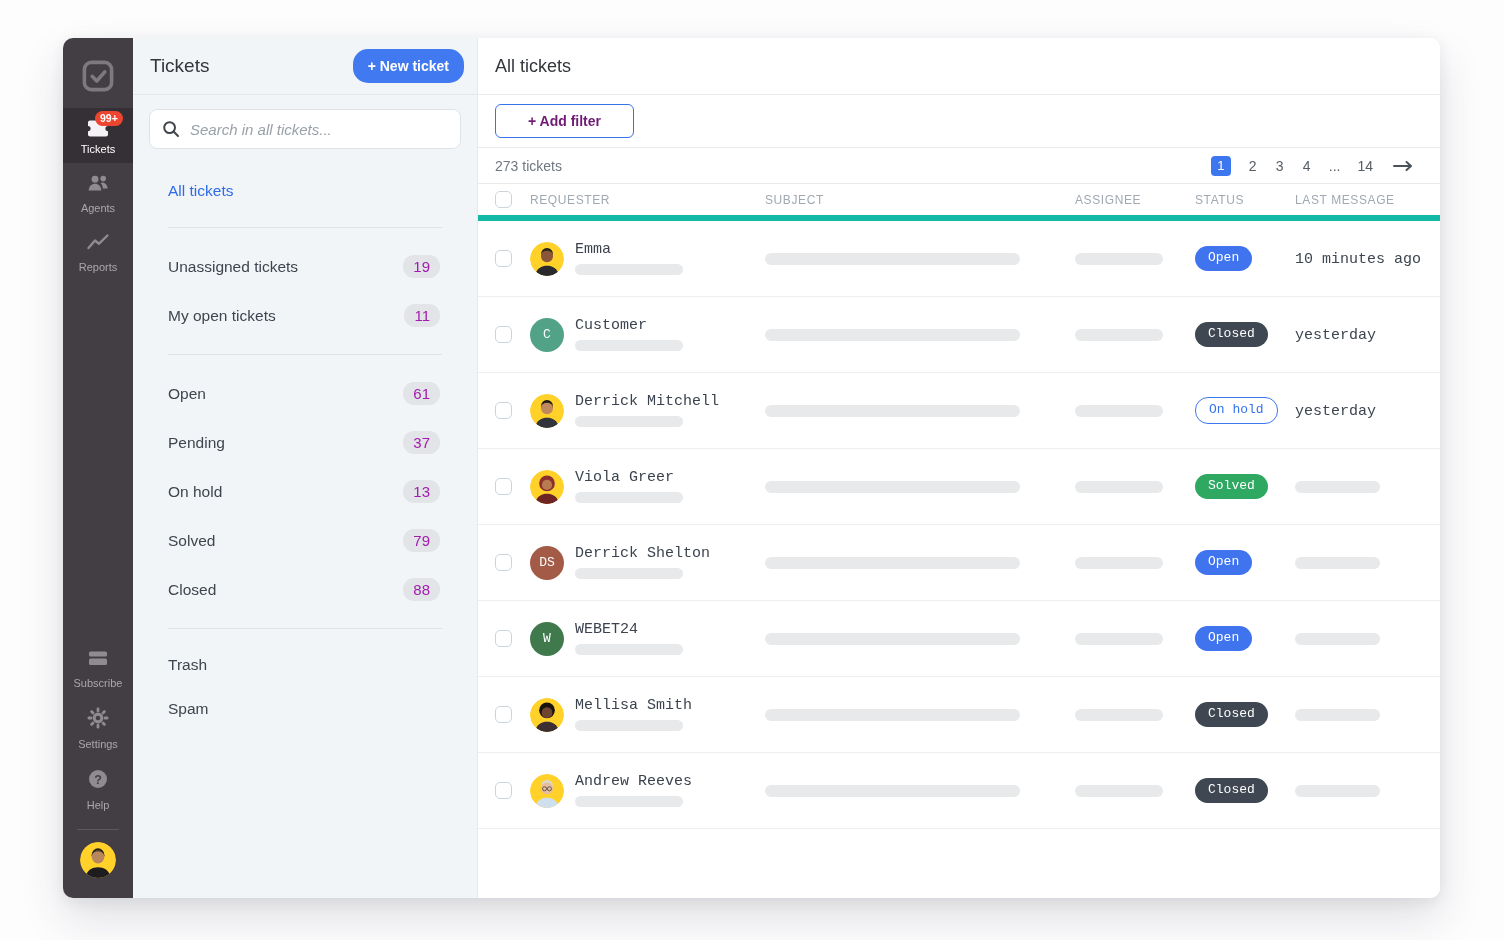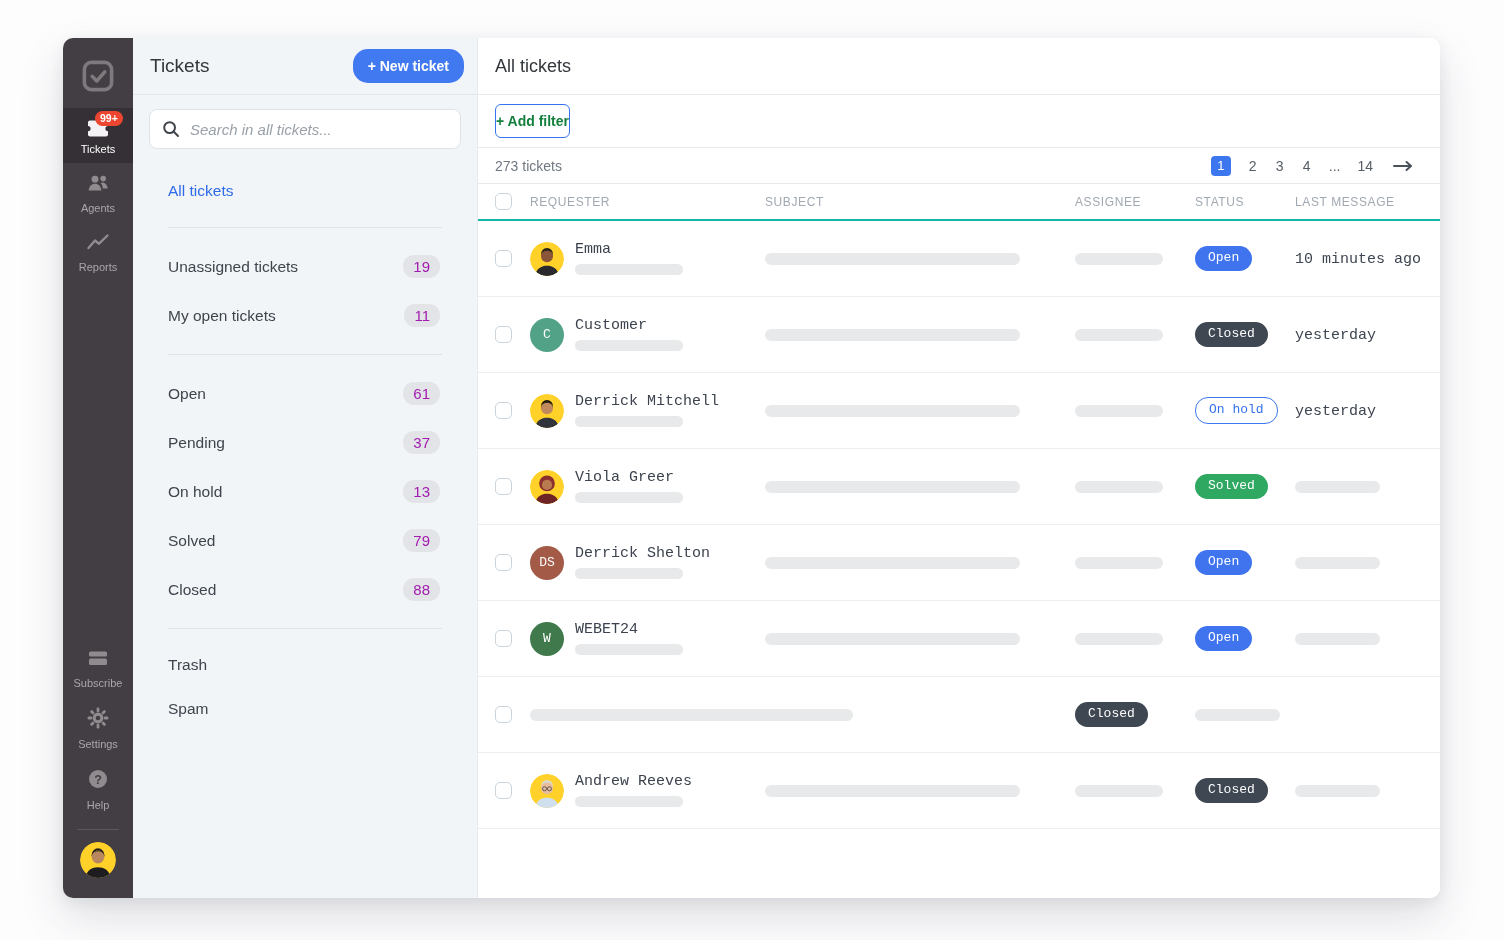--- a/index.html
+++ b/index.html
@@ -49,36 +49,36 @@
   .side-item.active .s-lbl { color:#2e6be8; }
   .side-count { background:#e2e4e7; color:#a21caf; font-size:15px; border-radius:11px; padding:4px 10px; line-height:1; }
   .side-sep { height:1px; background:#dfe3e6; margin:14px 35px 14px 35px; }
 
   
   .main { flex:1; background:#ffffff; display:flex; flex-direction:column; min-width:0; }
   .main-header { height:57px; border-bottom:1px solid #e8ebed; display:flex; align-items:center; padding:0 17px; flex-shrink:0; }
   .main-title { font-size:18px; color:#33373c; }
   .filter-bar { height:53px; border-bottom:1px solid #e8ebed; display:flex; align-items:center; padding:0 17px; flex-shrink:0; }
   .add-filter-btn {
-    background:#ffffff; color:#15803d; border:1px solid #3472ee; border-radius:6px;
-    font-size:14px; font-weight:bold; padding:8px 0; cursor:pointer; font-family:inherit;
+    background:#ffffff; color:#701a75; border:1px solid #3472ee; border-radius:6px;
+    font-size:14px; font-weight:bold; padding:8px 32px; cursor:pointer; font-family:inherit;
   }
   .meta-bar { height:36px; border-bottom:1px solid #e8ebed; display:flex; align-items:center; justify-content:space-between; padding:0 26px 0 17px; flex-shrink:0; }
   .ticket-count { font-size:14px; color:#6f7780; }
   .pagination { display:flex; align-items:center; gap:17px; }
   .page-num { font-size:14px; color:#555d66; cursor:pointer; min-width:10px; text-align:center; }
   .page-num.active {
     background:#3d77ef; color:#ffffff; width:20px; height:20px; border-radius:4px;
     display:flex; align-items:center; justify-content:center; font-size:13px;
   }
   .page-num.ellipsis { cursor:default; }
   .page-arrow { margin-left:2px; cursor:pointer; display:flex; align-items:center; }
 
   .grid-row { display:grid; grid-template-columns:35px 235px 310px 120px 100px 1fr; align-items:center; padding-left:17px; }
-  .table-head { height:37px; border-bottom:2px solid #14b8a6; flex-shrink:0; }
+  .table-head { height:37px; border-bottom:6px solid #14b8a6; flex-shrink:0; }
   .col-label { font-size:12px; color:#a0a8b1; letter-spacing:.6px; }
 
   .ticket-row { height:76px; border-bottom:1px solid #eceeef; cursor:pointer; background:#ffffff;font-family:Liberation Mono, monospace; }
   .checkbox { width:17px; height:17px; border:1.5px solid #ccd4db; border-radius:5px; background:#ffffff; cursor:pointer; }
   .req-cell { display:flex; align-items:center; gap:11px; }
   .avatar { width:34px; height:34px; border-radius:50%; overflow:hidden; flex-shrink:0; display:flex; align-items:center; justify-content:center; }
   .avatar.initials { color:#ffffff; font-size:13px; }
   .req-name { font-size:15px; color:#3c434e; margin-bottom:6px; line-height:1.1; }
   .skel { background:#e7e9ea; border-radius:6px; }
   .skel.name { width:108px; height:11px; }
@@ -438,20 +438,39 @@
           </div>
           <div><span class="status-pill" style="background:#3f74ee;color:#ffffff;">Open</span></div>
           <div>
             <div class="skel lastmsg"></div>
           </div>
         </div>
         <div class="grid-row ticket-row">
           <div>
             <div class="checkbox"></div>
           </div>
+          <div class="req-cell">
+            <div class="avatar">
+              <svg width="34" height="34" viewBox="0 0 32 32">
+    <clipPath id="clip5">
+                  <circle cx="16" cy="16" r="16"></circle>
+                </clipPath>
+    <circle cx="16" cy="16" r="16" fill="#ffd129"></circle>
+    <g clip-path="url(#clip5)">
+      <circle cx="16" cy="11.6" r="7.4" fill="#161210"></circle>
+      <path d="M4.5 32 C6 24.8 11 22.4 16 22.4 S26 24.8 27.5 32 Z" fill="#3b2f33"></path>
+      <circle cx="16" cy="13.8" r="5.1" fill="#6e4630"></circle>
+    </g>
+              </svg>
+            </div>
+            <div>
+              <div class="req-name">Mellisa Smith</div>
+              <div class="skel name"></div>
+            </div>
+          </div>
           <div>
             <div class="skel subject"></div>
           </div>
           <div>
             <div class="skel assignee"></div>
           </div>
           <div><span class="status-pill" style="background:#3f4752;color:#ffffff;">Closed</span></div>
           <div>
             <div class="skel lastmsg"></div>
           </div>

